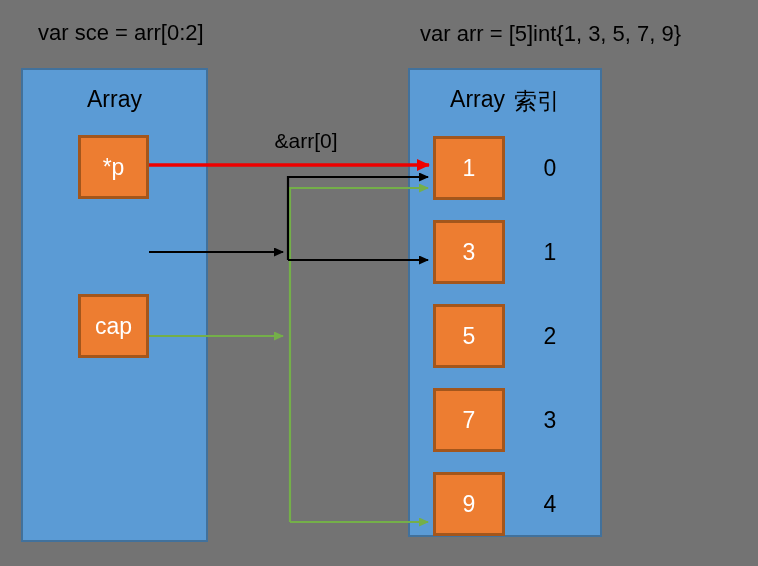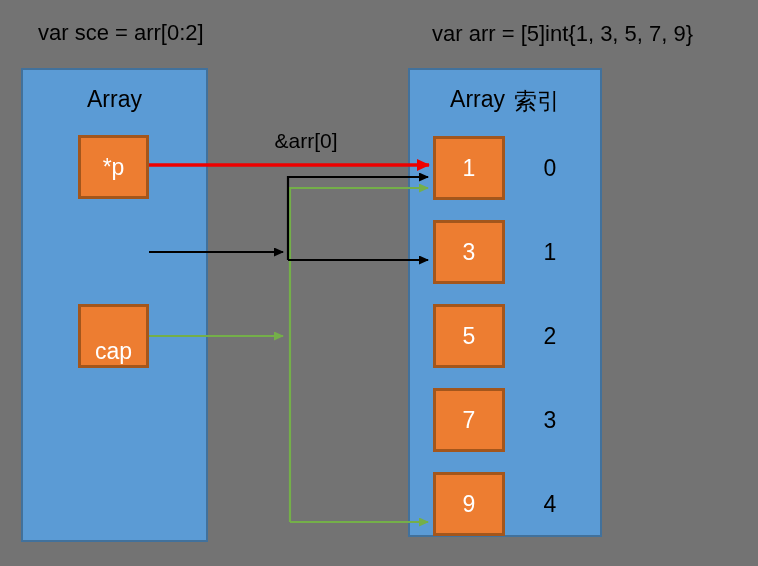--- a/index.html
+++ b/index.html
@@ -35,32 +35,32 @@
   }
   .arrows{position:absolute;left:0;top:0;pointer-events:none;}
 </style>
 </head>
 <body>
 
 <div class="canvas">
 
   <div class="decl" style="left:38px;top:20px;">var sce = arr[0:2]</div>
 
-  <div class="decl" style="left:432px;top:21px;">var arr = [5]int{1, 3, 5, 7, 9}</div>
+  <div class="decl" style="left:420px;top:21px;">var arr = [5]int{1, 3, 5, 7, 9}</div>
 
   <div class="panel" style="left:21px;top:68px;width:187px;height:474px;"></div>
 
   <div class="panel-title" style="left:21px;top:86px;width:187px;">Array</div>
 
   <div class="node" style="left:78px;top:135px;">
     <span>*p</span>
   </div>
 
 
-  <div class="node" style="left:78px;top:304px;align-items:flex-end;">
+  <div class="node" style="left:78px;top:294px;">
     <span>cap</span>
   </div>
 
   <div class="panel" style="left:408px;top:68px;width:194px;height:469px;"></div>
 
   <div class="panel-title" style="left:413px;top:86px;width:92px;text-align:right;">Array</div>
 
   <div class="panel-title" style="left:497px;top:86px;width:80px;">索引</div>
 
   <div class="node cell" style="left:433px;top:136px;">

